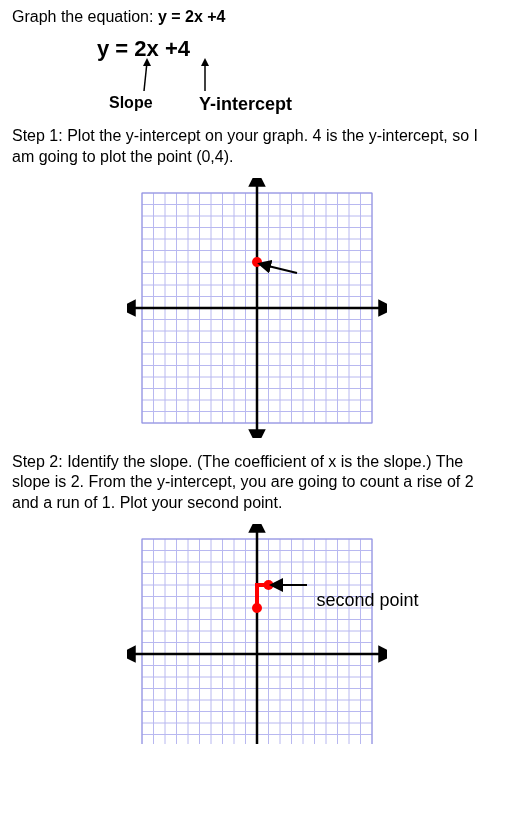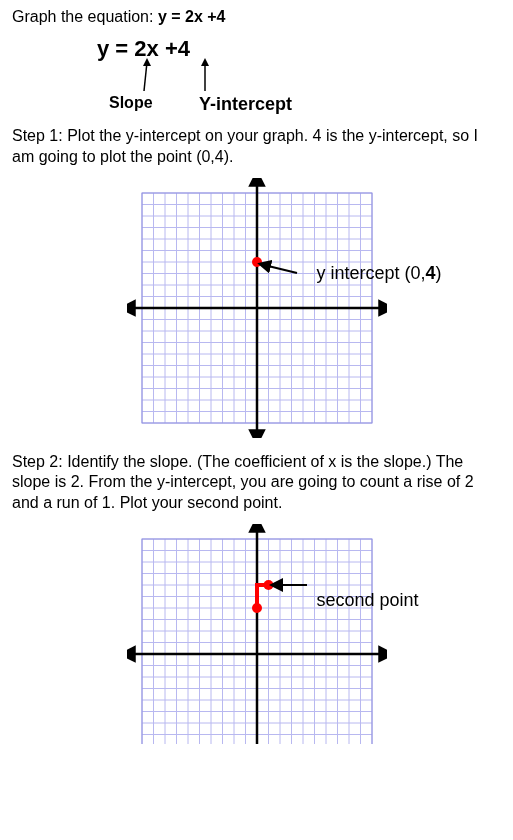--- a/index.html
+++ b/index.html
@@ -135,23 +135,20 @@
         <rect x="15" y="15" width="230" height="230" fill="none" stroke="#9090e0" stroke-width="1"></rect>
       </g>
 
     <line x1="0" y1="130" x2="260" y2="130" stroke="#000" stroke-width="2.5" marker-start="url(#arrB1)" marker-end="url(#arrB1)"></line>
     <line x1="130" y1="0" x2="130" y2="260" stroke="#000" stroke-width="2.5" marker-start="url(#arrB1)" marker-end="url(#arrB1)"></line>
 
     <circle cx="130" cy="84" r="5" fill="#ff0000"></circle>
 
     <line x1="170" y1="95" x2="137" y2="87" stroke="#000" stroke-width="2" marker-end="url(#arrB1)"></line>
   </svg>
-  <div class="annot" style="top:85px; left:calc(50% + 60px);">
-    <span>y intercept (0,</span><span class="b4">4</span><span>)</span>
-  </div>
 </div>
 
 <div class="step-text">Step 2:  Identify the slope.  (The coefficient of x is the slope.)  The slope is 2.  From the y-intercept, you are going to count a rise of 2 and a run of 1.  Plot your second point.</div>
 
 <div class="graph-wrap" style="height:220px; overflow:hidden;">
   <svg class="graph-svg" width="260" height="260" viewBox="0 0 260 260">
     <defs>
       <marker id="arrB2" viewBox="0 0 10 10" refX="5" refY="5" markerWidth="7" markerHeight="7" orient="auto-start-reverse">
         <path d="M0,0 L10,5 L0,10 z" fill="#000"></path>
       </marker>

